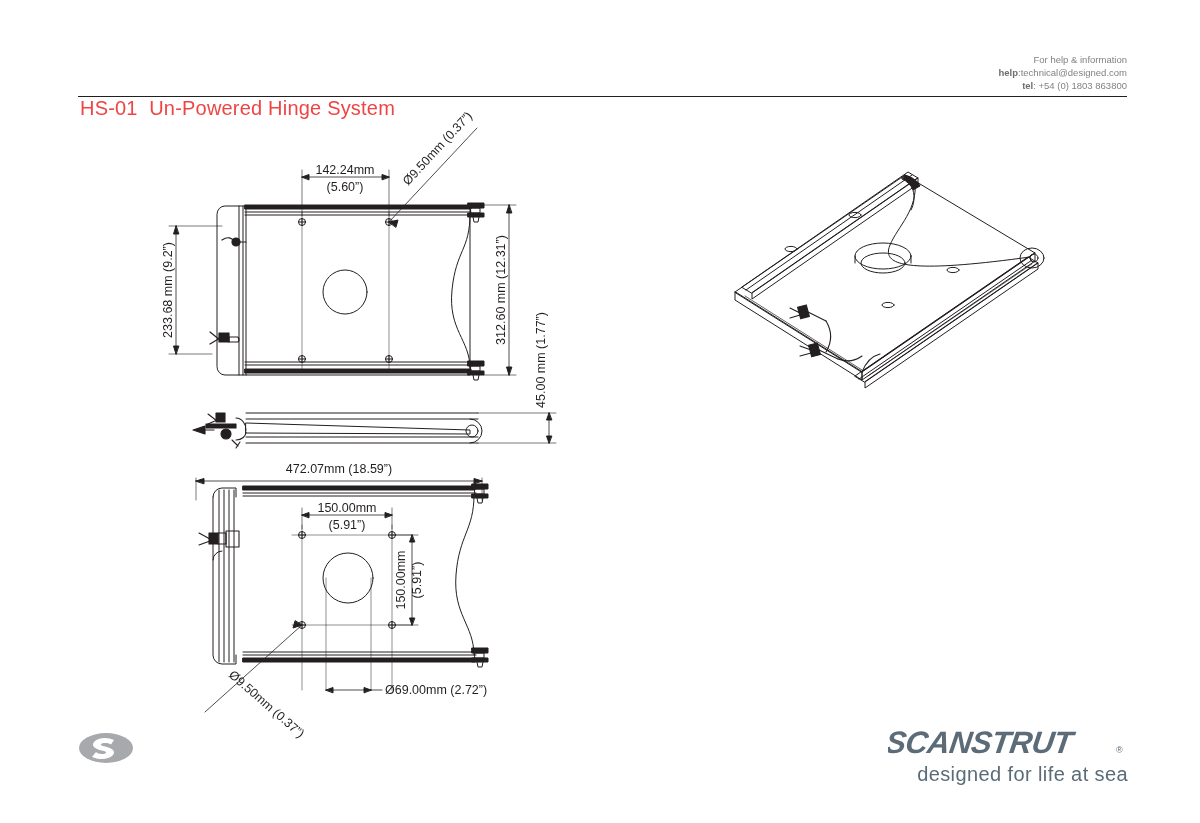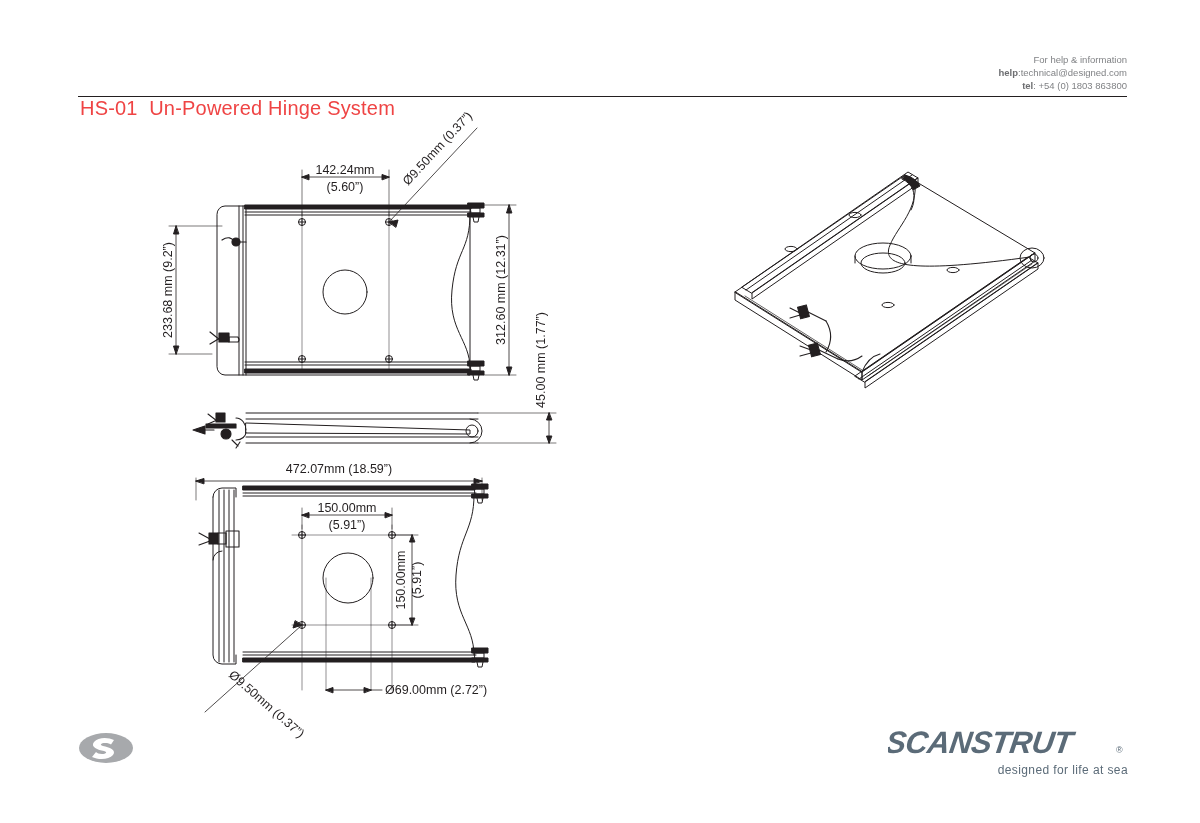--- a/index.html
+++ b/index.html
@@ -63,21 +63,21 @@
     text-align: right;
   }
   #brand-wordmark {
     display: block;
     width: 240px;
     height: 34px;
   }
   #brand-tagline {
     display: block;
     margin-top: 3px;
-    font-size: 12px;
+    font-size: 20px;
     color: #5b6b78;
     letter-spacing: 0.4px;
   }
 
   
   #drawing {
     position: absolute;
     left: 0;
     top: 0;
     width: 1200px;

